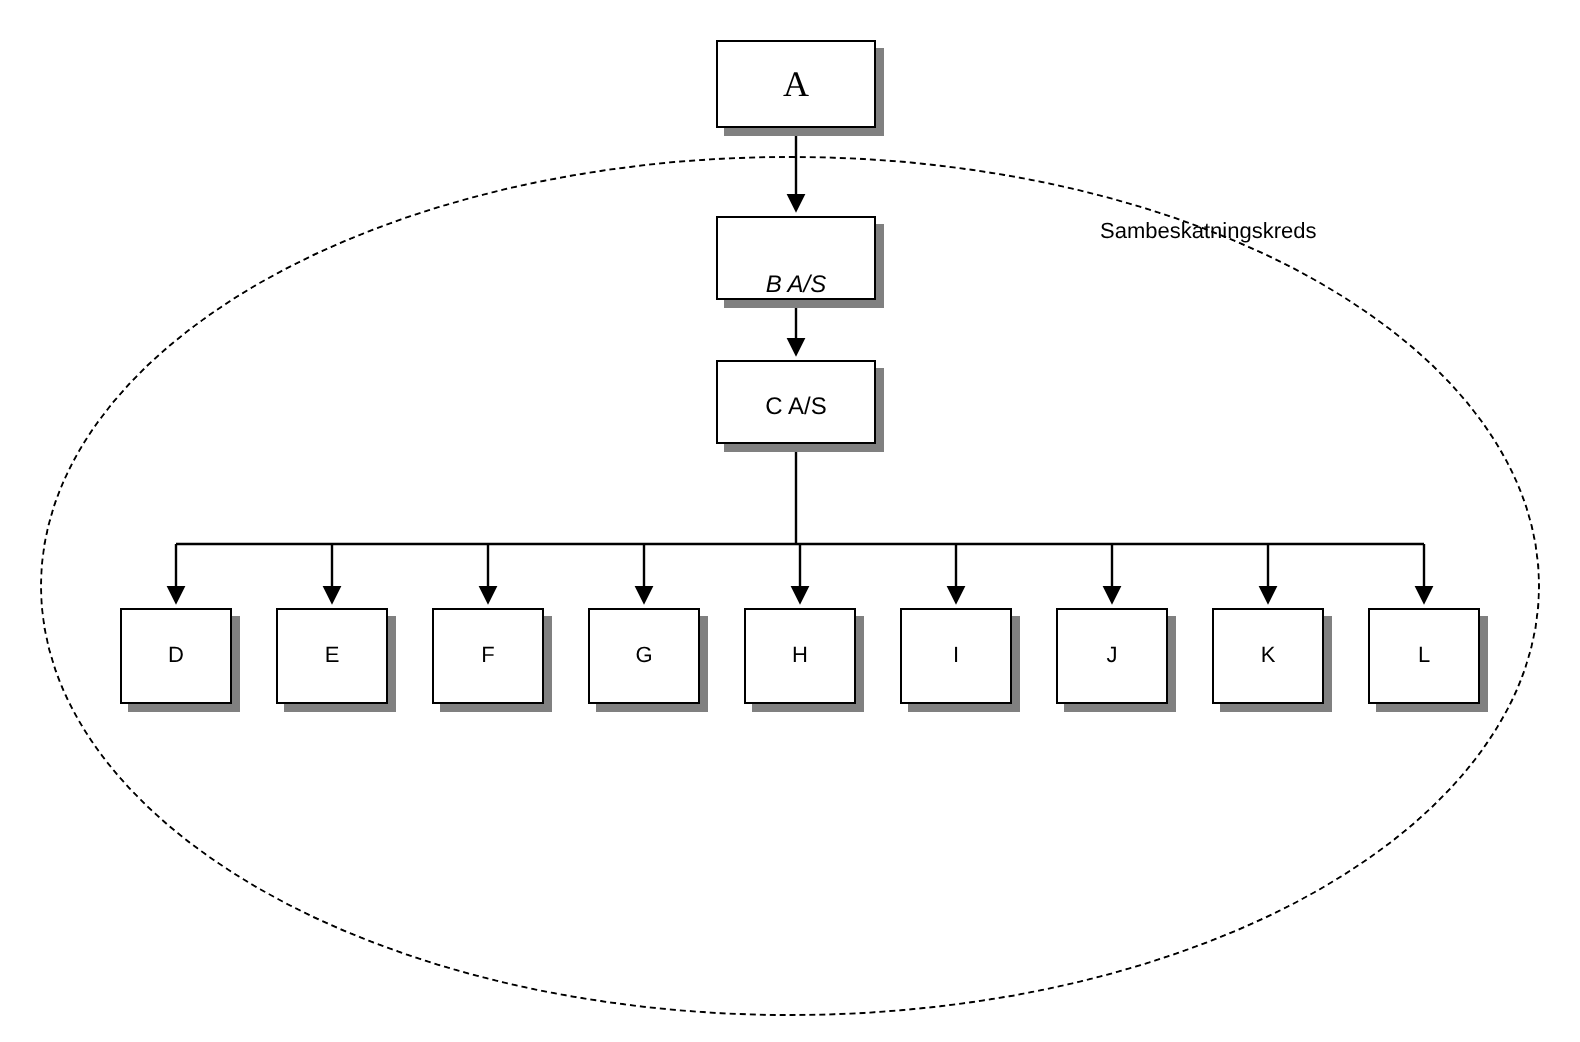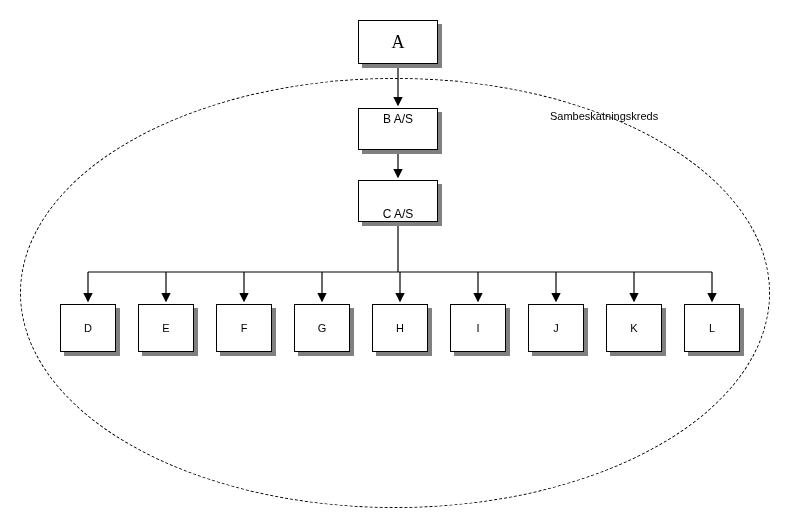--- a/index.html
+++ b/index.html
@@ -78,28 +78,28 @@
 
   <div class="node-wrap node-big" style="left:358px; top:20px;">
     <div class="node-shadow" style="left:4px; top:4px; width:80px; height:44px;"></div>
     <div class="node-box" style="left:0; top:0; width:80px; height:44px;">
       <span class="node-label">A</span>
     </div>
   </div>
 
   <div class="node-wrap node-mid" style="left:358px; top:108px;">
     <div class="node-shadow" style="left:4px; top:4px; width:80px; height:42px;"></div>
-    <div class="node-box" style="left:0; top:0; width:80px; height:42px; align-items:flex-start; padding-top:3px;">
+    <div class="node-box" style="left:0; top:0; width:80px; height:42px; align-items:flex-end; padding-top:15px;font-style:italic;">
       <span class="node-label">B A/S</span>
     </div>
   </div>
 
   <div class="node-wrap node-mid" style="left:358px; top:180px;">
     <div class="node-shadow" style="left:4px; top:4px; width:80px; height:42px;"></div>
-    <div class="node-box" style="left:0; top:0; width:80px; height:42px; align-items:flex-end; padding-top:3px;">
+    <div class="node-box" style="left:0; top:0; width:80px; height:42px; align-items:center; padding-top:3px;">
       <span class="node-label">C A/S</span>
     </div>
   </div>
 
   <div class="node-wrap node-small" style="left:60px; top:304px;">
     <div class="node-shadow" style="left:4px; top:4px; width:56px; height:48px;"></div>
     <div class="node-box" style="left:0; top:0; width:56px; height:48px;">
       <span class="node-label">D</span>
     </div>
   </div>

